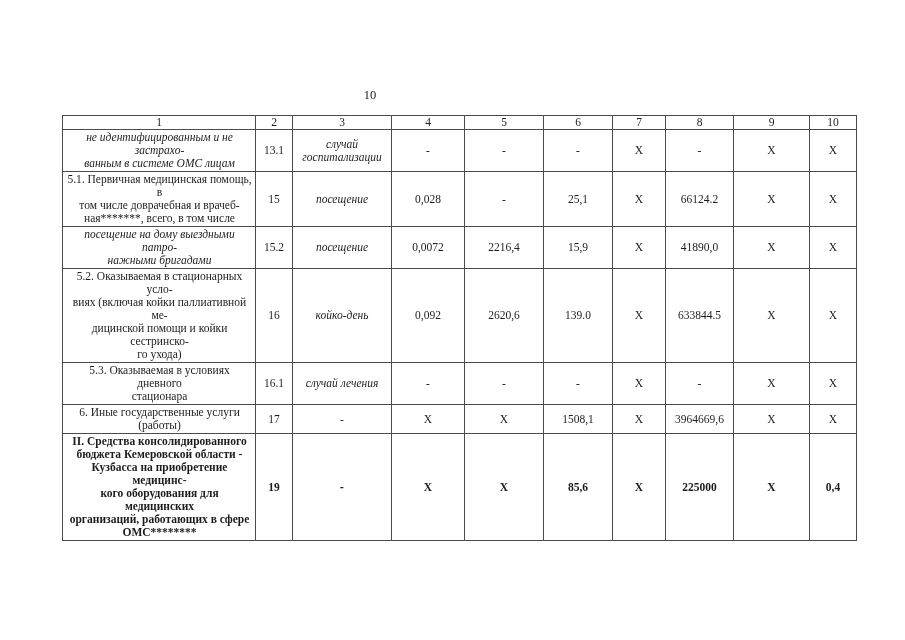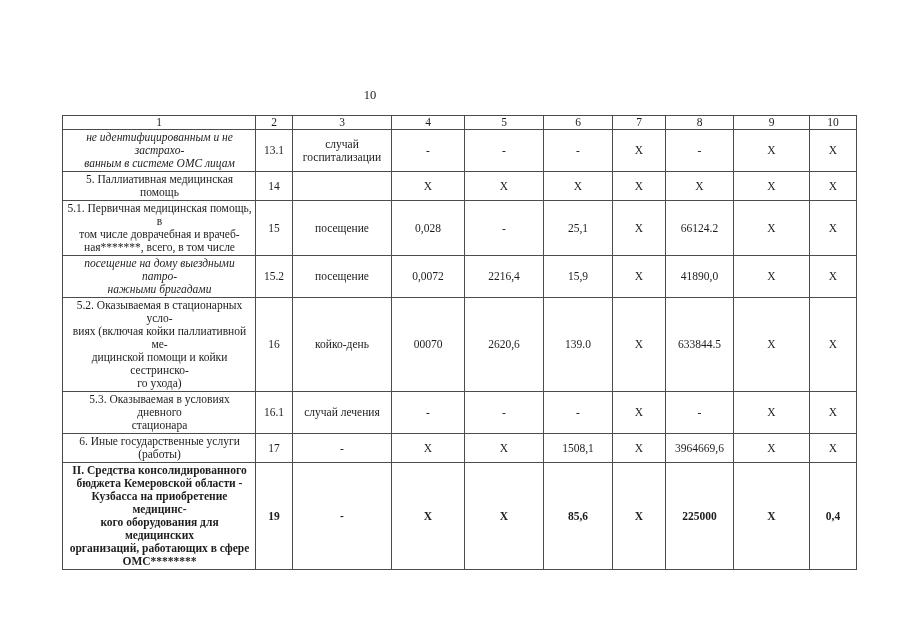--- a/index.html
+++ b/index.html
@@ -48,20 +48,21 @@
     font-weight: normal;
     padding: 0 2px;
   }
   table.doc-table td:first-child {
     text-align: center;
     padding-left: 3px;
     white-space: pre-line;
   }
   table.doc-table td:nth-child(3) {
     white-space: pre-line;
+    font-style: italic;
   }
   tr.italic td:first-child {
     font-style: italic;
   }
   tr.bold td {
     font-weight: bold;
   }
 </style>
 </head>
 <body>
@@ -104,32 +105,20 @@
 госпитализации</td>
           <td>-</td>
           <td>-</td>
           <td>-</td>
           <td>X</td>
           <td>-</td>
           <td>X</td>
           <td>X</td>
         </tr>
         <tr class="normal">
-          <td>5. Паллиативная медицинская помощь</td>
-          <td>14</td>
-          <td></td>
-          <td>X</td>
-          <td>X</td>
-          <td>X</td>
-          <td>X</td>
-          <td>X</td>
-          <td>X</td>
-          <td>X</td>
-        </tr>
-        <tr class="normal">
           <td>5.1. Первичная медицинская помощь, в
 том числе доврачебная и врачеб-
 ная*******, всего, в том числе</td>
           <td>15</td>
           <td>посещение</td>
           <td>0,028</td>
           <td>-</td>
           <td>25,1</td>
           <td>X</td>
           <td>66124.2</td>
@@ -149,21 +138,21 @@
           <td>X</td>
           <td>X</td>
         </tr>
         <tr class="normal">
           <td>5.2. Оказываемая в стационарных усло-
 виях (включая койки паллиативной ме-
 дицинской помощи и койки сестринско-
 го ухода)</td>
           <td>16</td>
           <td>койко-день</td>
-          <td>00070</td>
+          <td>0,092</td>
           <td>2620,6</td>
           <td>139.0</td>
           <td>X</td>
           <td>633844.5</td>
           <td>X</td>
           <td>X</td>
         </tr>
         <tr class="normal">
           <td>5.3. Оказываемая в условиях дневного
 стационара</td>

